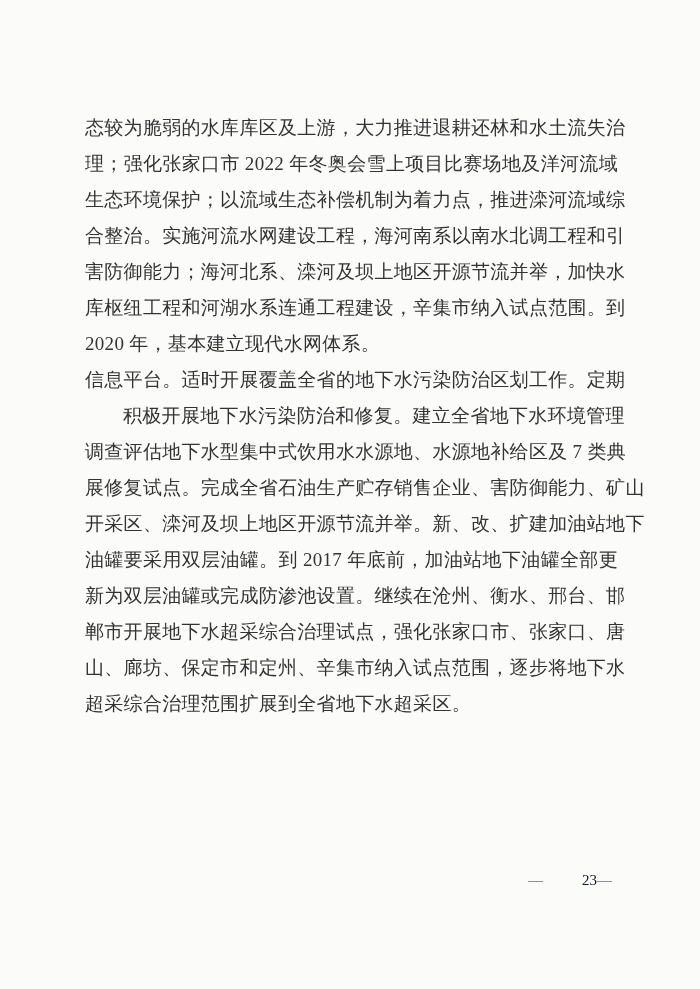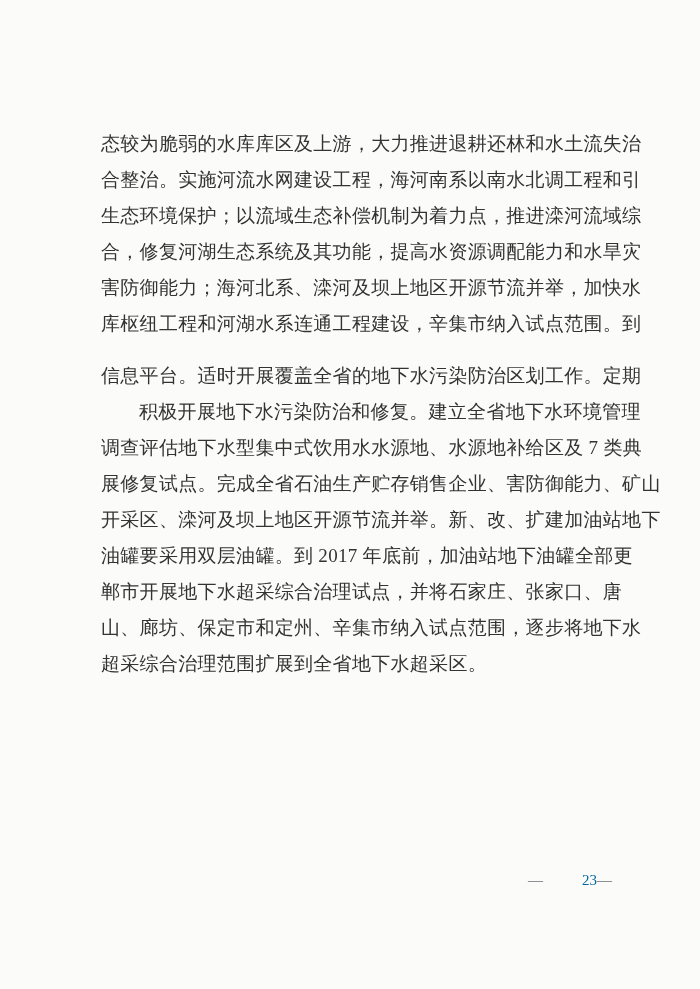--- a/index.html
+++ b/index.html
@@ -15,21 +15,21 @@
     overflow: hidden;
     font-family: "Liberation Serif", "DejaVu Serif", serif;
   }
   .text-block {
     position: absolute;
     left: 85px;
     top: 110px;
     width: 533px;
   }
   .paragraph {
-    margin: 16px;
+    margin: 0;
     padding: 0;
   }
   .line {
     height: 36px;
     line-height: 36px;
     font-size: 19px;
     font-weight: 500;
     color: #333333;
     white-space: nowrap;
     text-align: justify;
@@ -54,46 +54,48 @@
     justify-content: space-between;
     color: #555860;
     font-size: 15px;
     line-height: 20px;
   }
   .footer .dash {
     color: #6a6d74;
     letter-spacing: -1px;
   }
   .footer .num {
-    color: #0369a1;
+    color: #0f172a;
     margin-left: 40px;
   }
 </style>
 </head>
 <body>
 
 <div class="page">
 
   <div class="text-block" id="doc-body">
       <div class="paragraph">
         <div class="line">态较为脆弱的水库库区及上游，大力推进退耕还林和水土流失治</div>
+        <div class="line">理；强化张家口市 2022 年冬奥会雪上项目比赛场地及洋河流域</div>
+        <div class="line">生态环境保护；以流域生态补偿机制为着力点，推进滦河流域综</div>
         <div class="line">合整治。实施河流水网建设工程，海河南系以南水北调工程和引</div>
-        <div class="line">生态环境保护；以流域生态补偿机制为着力点，推进滦河流域综</div>
-        <div class="line">合，修复河湖生态系统及其功能，提高水资源调配能力和水旱灾</div>
         <div class="line">害防御能力；海河北系、滦河及坝上地区开源节流并举，加快水</div>
         <div class="line">库枢纽工程和河湖水系连通工程建设，辛集市纳入试点范围。到</div>
+        <div class="line last">2020 年，基本建立现代水网体系。</div>
       </div>
       <div class="paragraph">
         <div class="line">信息平台。适时开展覆盖全省的地下水污染防治区划工作。定期</div>
         <div class="line indent-first">积极开展地下水污染防治和修复。建立全省地下水环境管理</div>
         <div class="line">调查评估地下水型集中式饮用水水源地、水源地补给区及 7 类典</div>
         <div class="line">展修复试点。完成全省石油生产贮存销售企业、害防御能力、矿山</div>
         <div class="line">开采区、滦河及坝上地区开源节流并举。新、改、扩建加油站地下</div>
         <div class="line">油罐要采用双层油罐。到 2017 年底前，加油站地下油罐全部更</div>
-        <div class="line">郸市开展地下水超采综合治理试点，并将石家庄、张家口、唐</div>
+        <div class="line">新为双层油罐或完成防渗池设置。继续在沧州、衡水、邢台、邯</div>
+        <div class="line">郸市开展地下水超采综合治理试点，强化张家口市、张家口、唐</div>
         <div class="line">山、廊坊、保定市和定州、辛集市纳入试点范围，逐步将地下水</div>
         <div class="line last">超采综合治理范围扩展到全省地下水超采区。</div>
       </div>
     </div>
 
   <div class="footer">
     <span class="dash">—</span>
     <span class="num">23</span>
     <span class="dash">—</span>
   </div>

